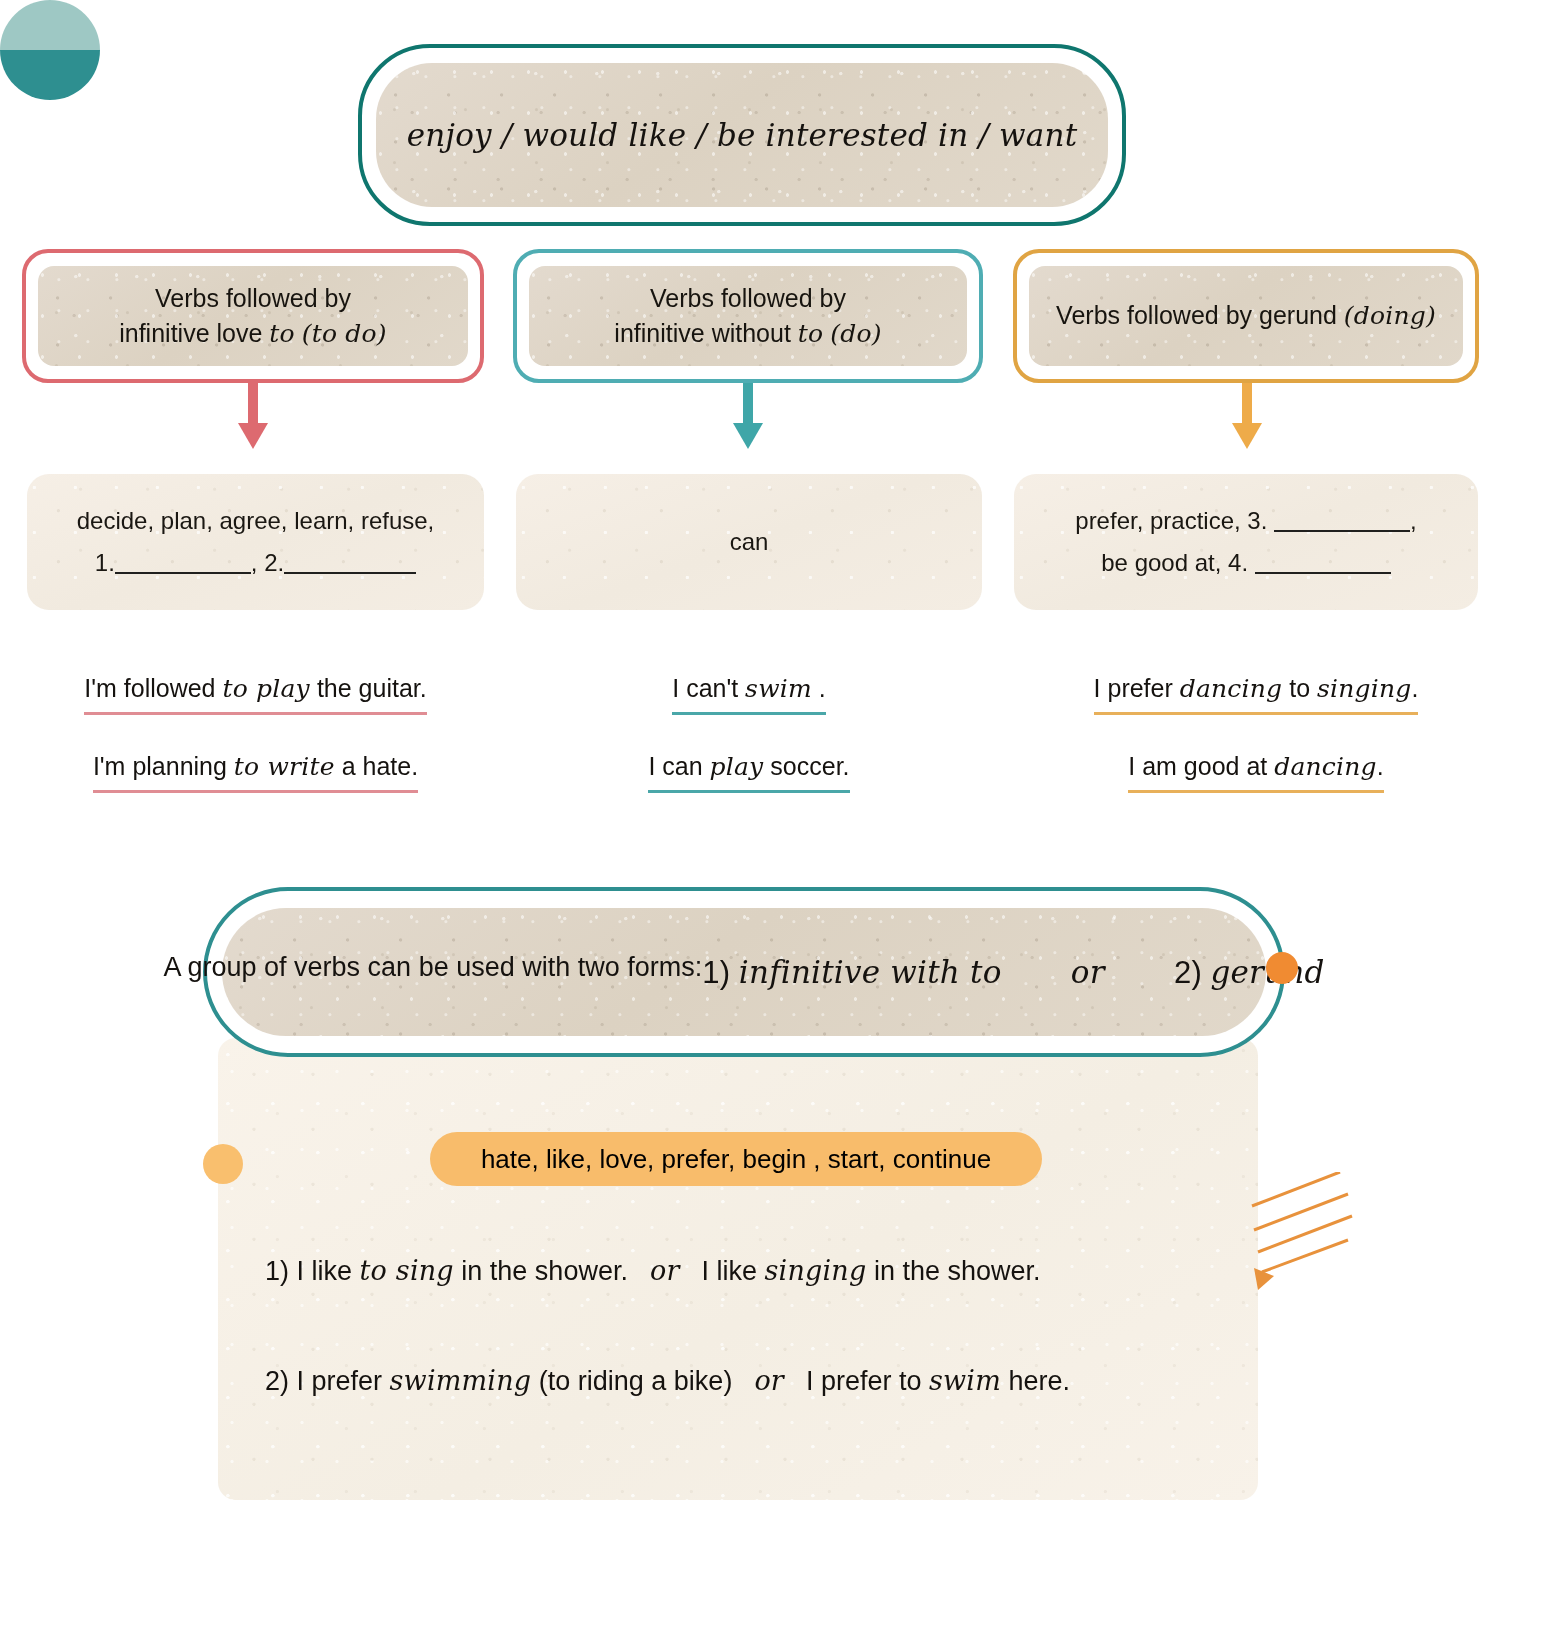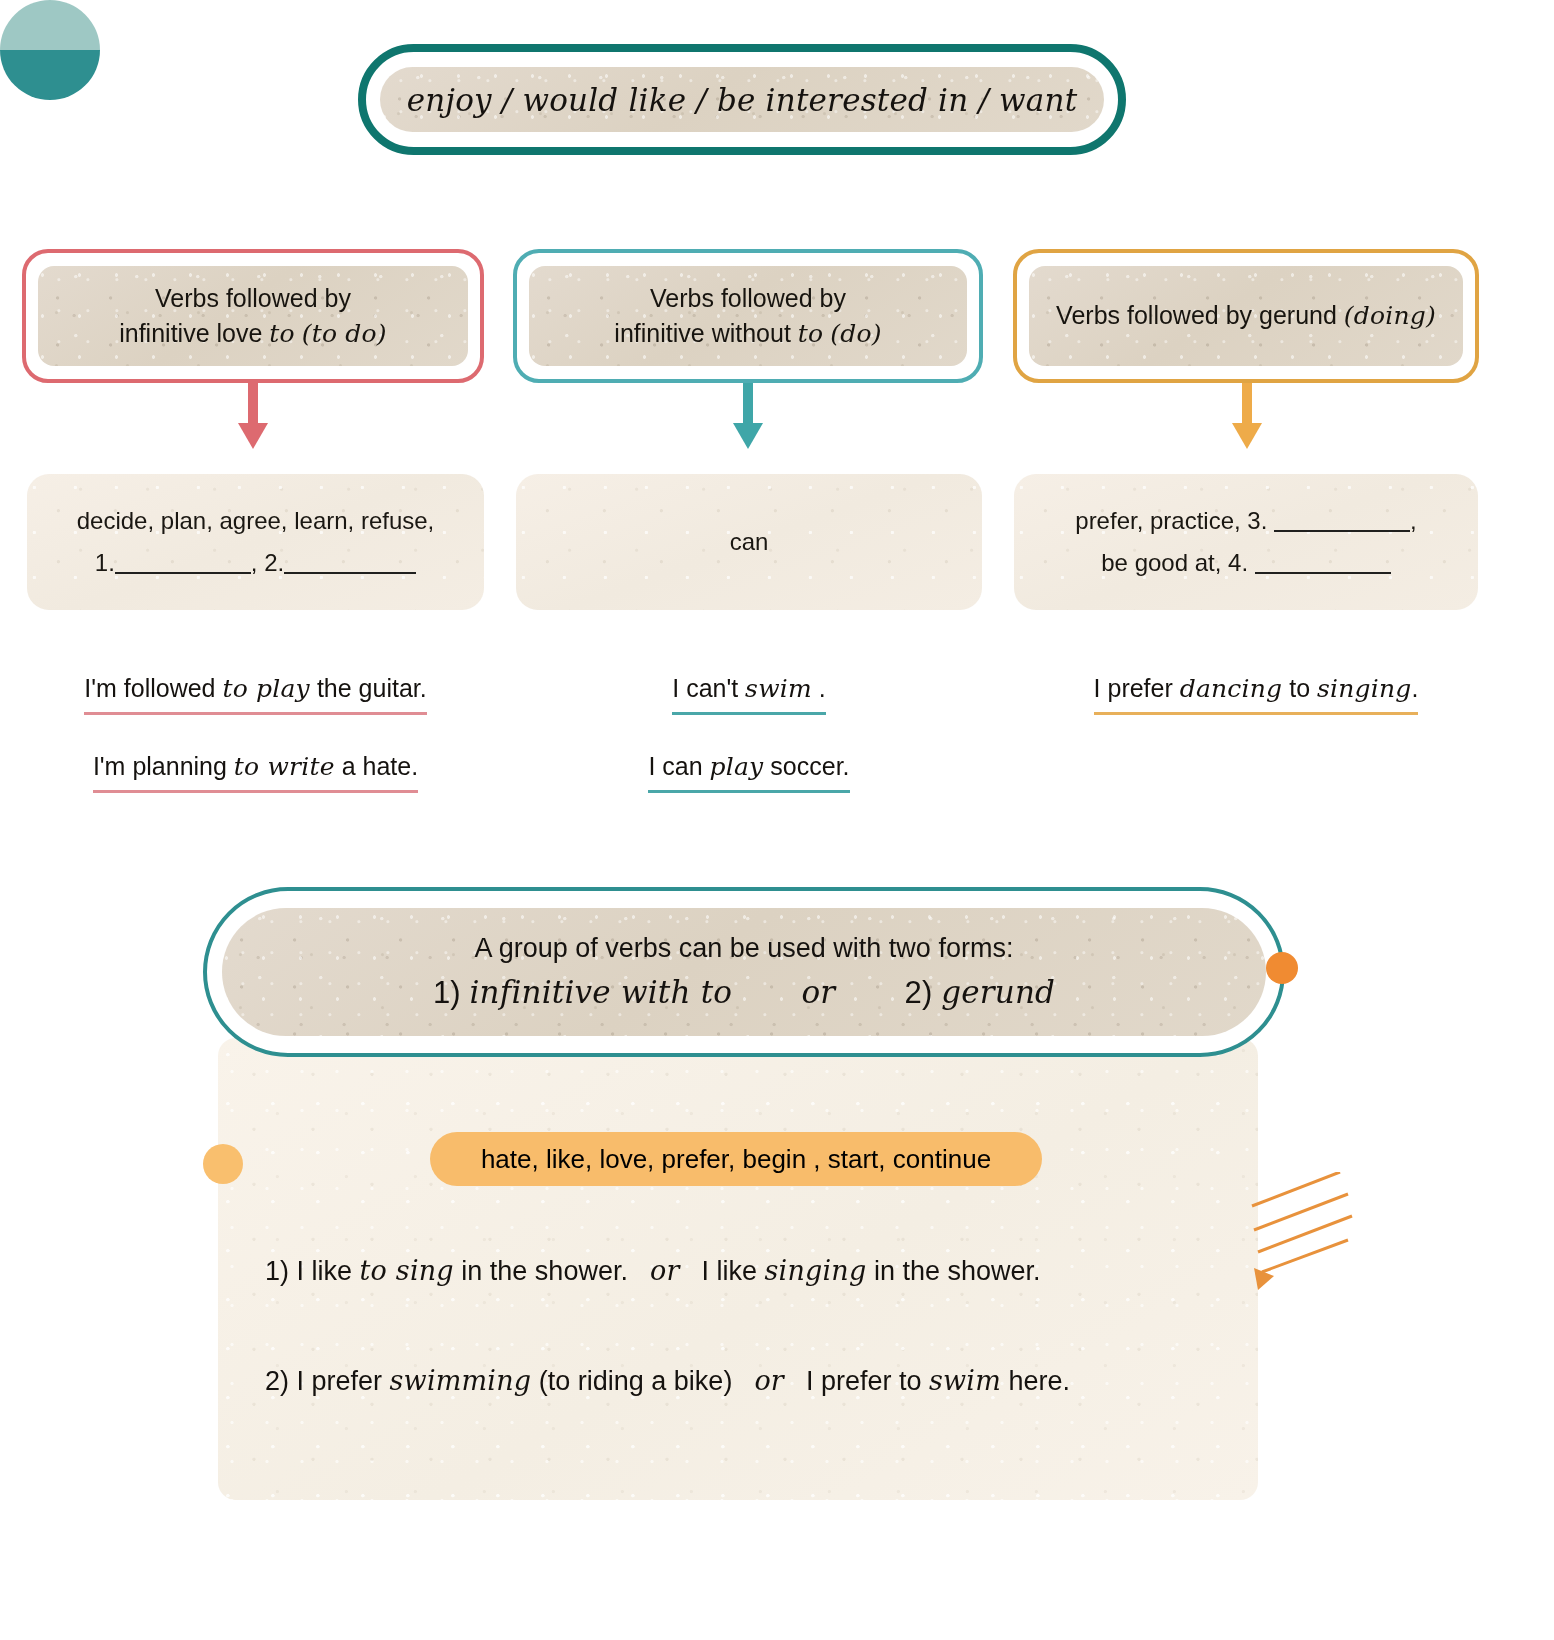--- a/index.html
+++ b/index.html
@@ -54,22 +54,22 @@
     font-style: italic;
     letter-spacing: .2px;
   }
 
   
   .top-wrap {
     position: absolute;
     left: 358px;
     top: 44px;
     width: 768px;
-    height: 111px;
-    border: 8px solid #0f766e;
+    height: 182px;
+    border: 4px solid #0f766e;
     border-radius: 72px;
     box-sizing: border-box;
     background: #ffffff;
   }
   .top-inner {
     position: absolute;
     left: 14px;
     top: 15px;
     right: 14px;
     bottom: 15px;
@@ -221,21 +221,21 @@
     background: #ffffff;
   }
   #bottom-header .hdr-inner {
     position: absolute;
     left: 15px;
     top: 17px;
     right: 15px;
     bottom: 17px;
     border-radius: 70px;
     display: flex;
-    flex-direction: column;
+    flex-direction: row;
     align-items: center;
     justify-content: center;
   }
   .hdr-l1 {
     font-size: 27px;
     color: #15120f;
     margin-bottom: 10px;
     white-space: nowrap;
   }
   .hdr-l2 {
@@ -398,20 +398,23 @@
     <span class="seg"><span>I can't </span><span class="script">swim</span><span> .</span></span>
   </div>
   <div class="ex-line">
     <span class="seg"><span>I can </span><span class="script">play</span><span> soccer.</span></span>
   </div>
 </div>
 
 <div id="ex-col-3" class="ex-col">
   <div class="ex-line">
     <span class="seg"><span>I prefer </span><span class="script">dancing</span><span> to </span><span class="script">singing</span><span>.</span></span>
+  </div>
+  <div class="ex-line">
+    <span class="seg"><span>I am good at </span><span class="script">dancing</span><span>.</span></span>
   </div>
 </div>
 
 <div id="bottom-panel" class="paper-pale"></div>
 
 <div id="hatch-group">
   <svg width="108" height="128" viewBox="0 0 108 128">
     <g stroke="#e8923c" stroke-width="3" fill="none">
       <line x1="4" y1="34" x2="92" y2="0"></line>
       <line x1="6" y1="58" x2="100" y2="22"></line>

